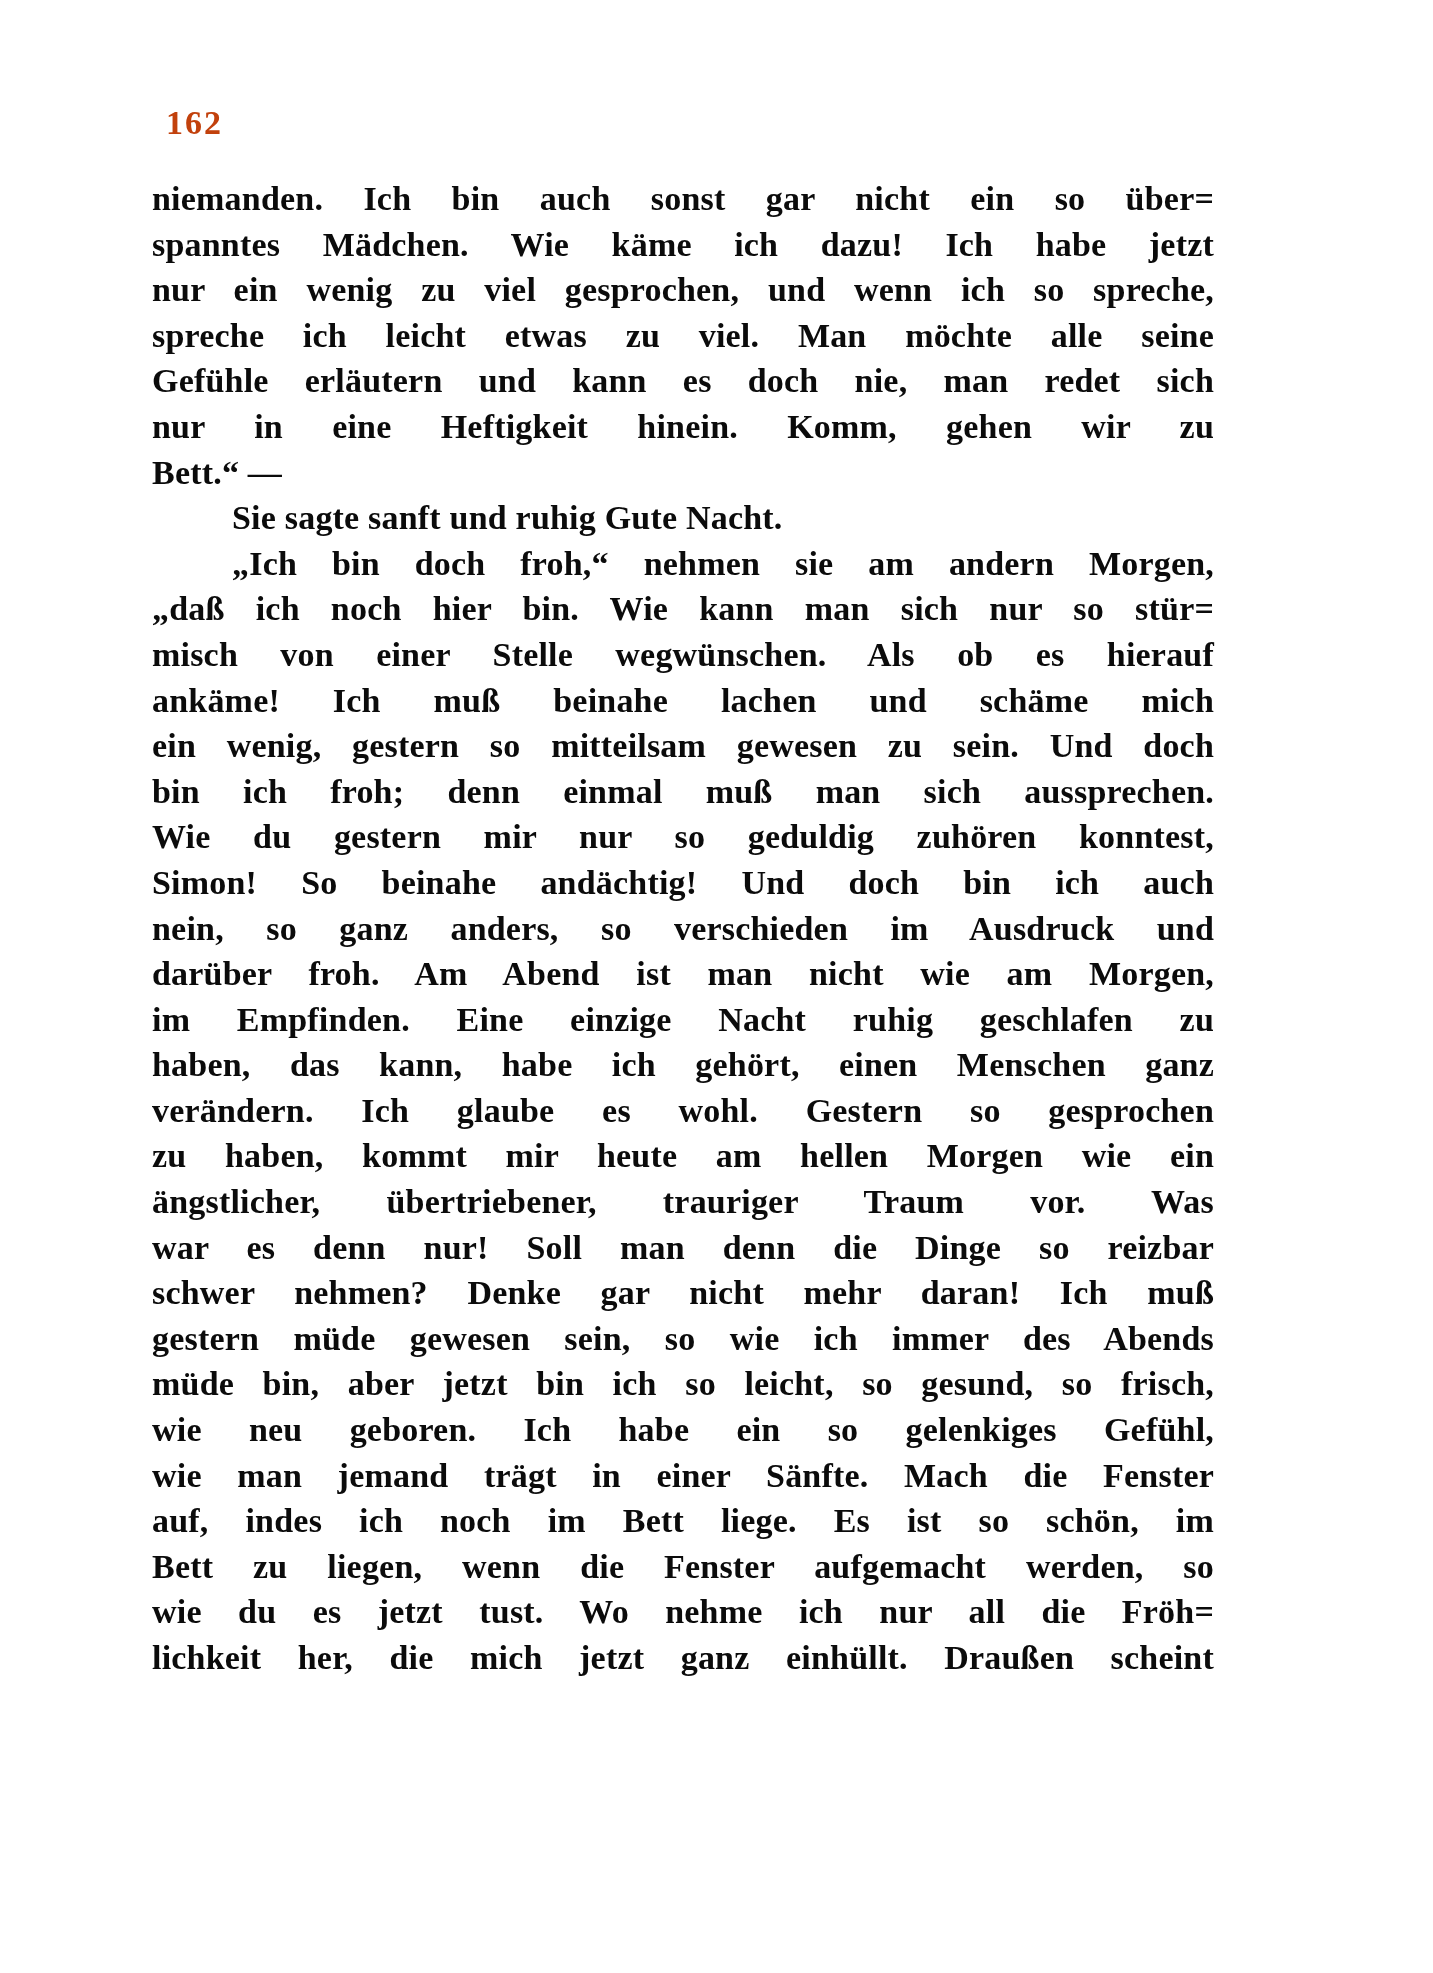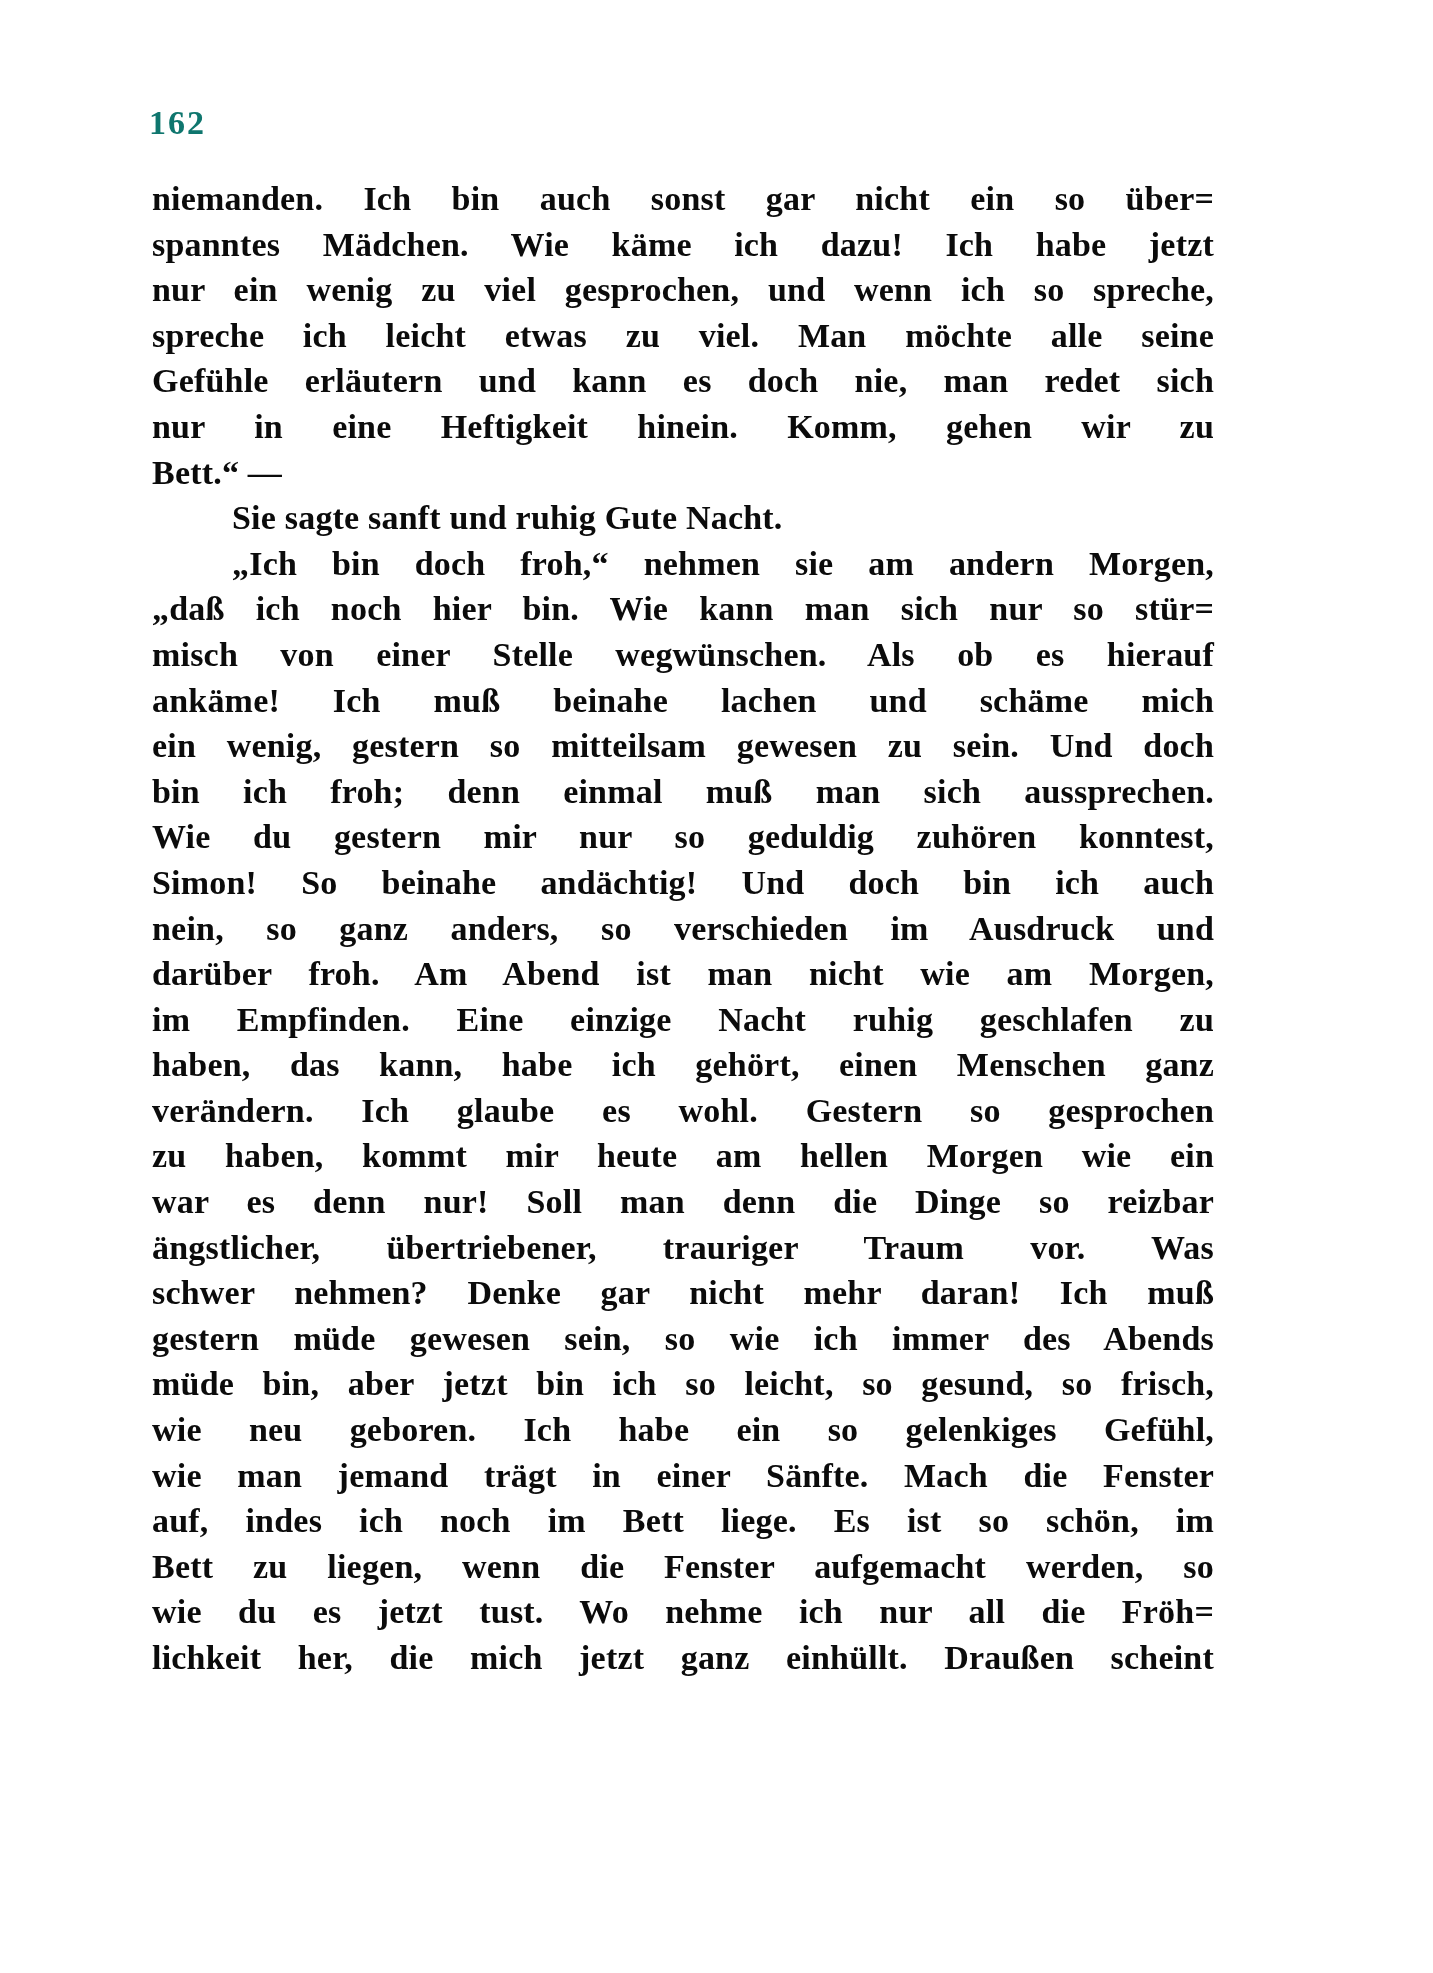--- a/index.html
+++ b/index.html
@@ -12,26 +12,26 @@
     width: 1433px;
     height: 1973px;
     background: #ffffff;
     margin: 0 auto;
     overflow: hidden;
     font-family: "Liberation Serif", "DejaVu Serif", serif;
     color: #0b0b0b;
   }
   .page-number {
     position: absolute;
-    left: 149px;
+    left: 166px;
     top: 104px;
     font-size: 34px;
     font-weight: bold;
     letter-spacing: 2px;
-    color: #0f766e;
+    color: #c2410c;
   }
   .text-block {
     position: absolute;
     left: 152px;
     top: 176px;
     width: 1062px;
   }
   .line {
     font-size: 34px;
     font-weight: bold;
@@ -72,22 +72,22 @@
       <div class="line">ein wenig, gestern so mitteilsam gewesen zu sein. Und doch</div>
       <div class="line">bin ich froh; denn einmal muß man sich aussprechen.</div>
       <div class="line">Wie du gestern mir nur so geduldig zuhören konntest,</div>
       <div class="line">Simon! So beinahe andächtig! Und doch bin ich auch</div>
       <div class="line">nein, so ganz anders, so verschieden im Ausdruck und</div>
       <div class="line">darüber froh. Am Abend ist man nicht wie am Morgen,</div>
       <div class="line">im Empfinden. Eine einzige Nacht ruhig geschlafen zu</div>
       <div class="line">haben, das kann, habe ich gehört, einen Menschen ganz</div>
       <div class="line">verändern. Ich glaube es wohl. Gestern so gesprochen</div>
       <div class="line">zu haben, kommt mir heute am hellen Morgen wie ein</div>
+      <div class="line">ängstlicher, übertriebener, trauriger Traum vor. Was</div>
       <div class="line">war es denn nur! Soll man denn die Dinge so reizbar</div>
-      <div class="line">ängstlicher, übertriebener, trauriger Traum vor. Was</div>
       <div class="line">schwer nehmen? Denke gar nicht mehr daran! Ich muß</div>
       <div class="line">gestern müde gewesen sein, so wie ich immer des Abends</div>
       <div class="line">müde bin, aber jetzt bin ich so leicht, so gesund, so frisch,</div>
       <div class="line">wie neu geboren. Ich habe ein so gelenkiges Gefühl,</div>
       <div class="line">wie man jemand trägt in einer Sänfte. Mach die Fenster</div>
       <div class="line">auf, indes ich noch im Bett liege. Es ist so schön, im</div>
       <div class="line">Bett zu liegen, wenn die Fenster aufgemacht werden, so</div>
       <div class="line">wie du es jetzt tust. Wo nehme ich nur all die Fröh=</div>
       <div class="line">lichkeit her, die mich jetzt ganz einhüllt. Draußen scheint</div>
     </div>

